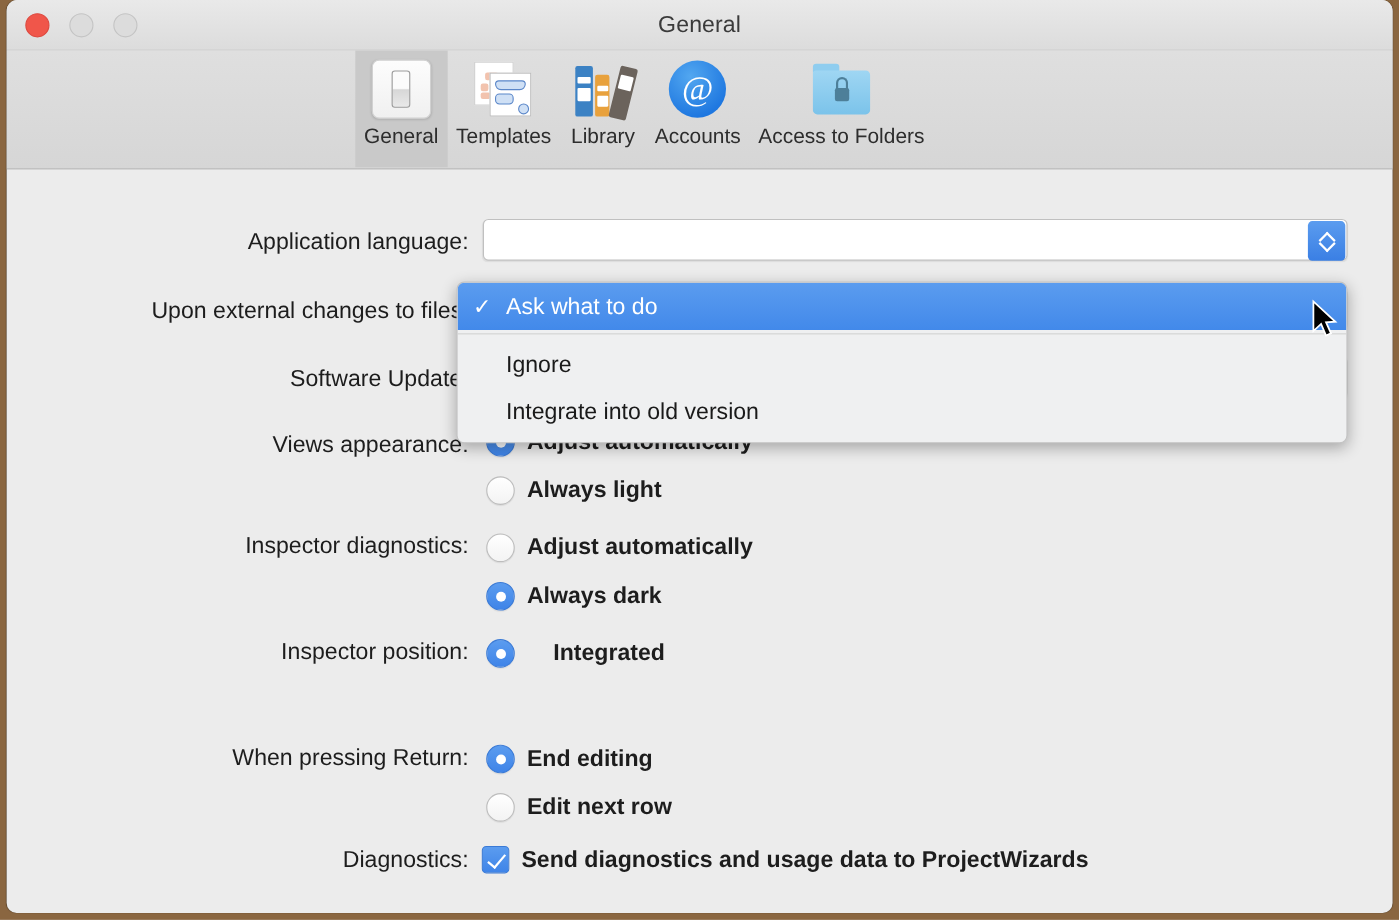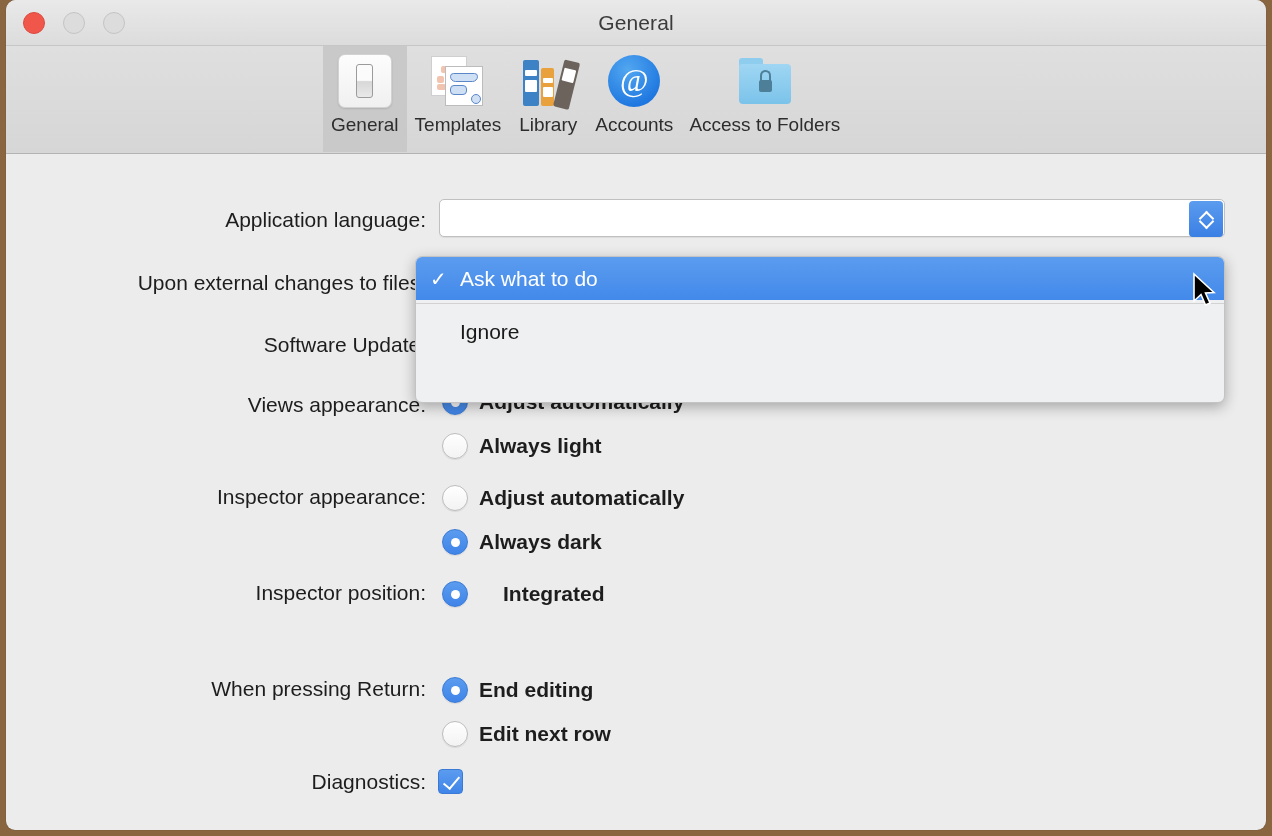--- a/index.html
+++ b/index.html
@@ -326,21 +326,21 @@
     <div class="ctl" style="position:absolute; left:436px; top:234px;">
       <span class="radio on"></span>
       <span class="txt">Adjust automatically</span>
     </div>
     <div class="ctl" style="position:absolute; left:436px; top:278px;">
       <span class="radio"></span>
       <span class="txt">Always light</span>
     </div>
 
     <div class="labelcol" style="top:330px;">
-      <div class="lbl">Inspector appearance:</div>
+      <div class="lbl">Inspector diagnostics:</div>
     </div>
     <div class="ctl" style="position:absolute; left:436px; top:330px;">
       <span class="radio"></span>
       <span class="txt">Adjust automatically</span>
     </div>
     <div class="ctl" style="position:absolute; left:436px; top:374px;">
       <span class="radio on"></span>
       <span class="txt">Always dark</span>
     </div>
 
@@ -362,33 +362,38 @@
     <div class="ctl" style="position:absolute; left:436px; top:566px;">
       <span class="radio"></span>
       <span class="txt">Edit next row</span>
     </div>
 
     <div class="labelcol" style="top:615px;">
       <div class="lbl">Diagnostics:</div>
     </div>
     <div class="ctl" style="position:absolute; left:432px; top:614px;">
       <span class="checkbox"></span>
+      <span class="txt">Send diagnostics and usage data to ProjectWizards</span>
     </div>
 
   </div>
 
   <div id="menu">
     <div class="mitem hl">
       <span class="mcheck">✓</span>
       <span>Ask what to do</span>
     </div>
     <div class="msep"></div>
     <div class="mitem">
       <span class="mcheck"></span>
       <span>Ignore</span>
     </div>
+    <div class="mitem">
+      <span class="mcheck"></span>
+      <span>Integrate into old version</span>
+    </div>
   </div>
 
   <svg id="cursor" width="26" height="38" viewBox="0 0 26 38">
     <path d="M2 2 L2 29 L9 22.5 L13.5 33 L18 31 L13.5 21 L22 20.5 Z" fill="#000" stroke="#fff" stroke-width="1.6"></path>
   </svg>
 
 </div>
 
 </body></html>

